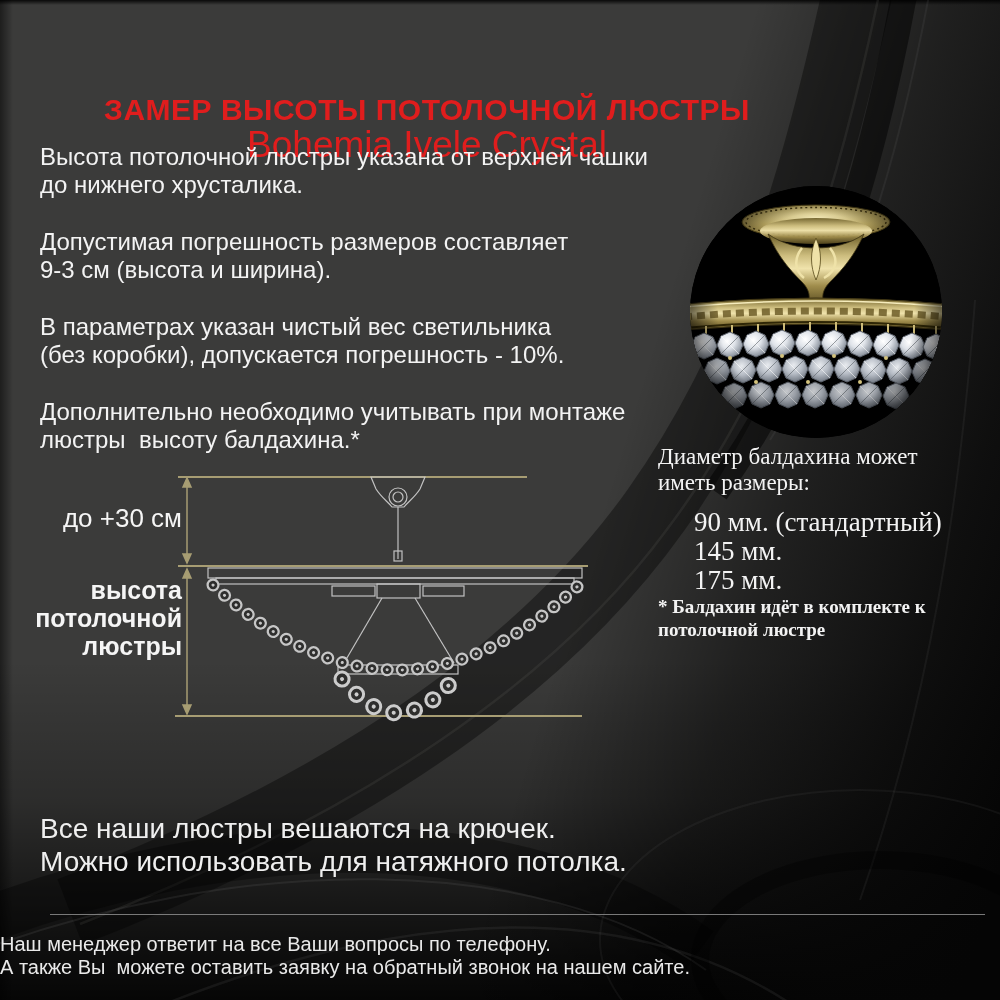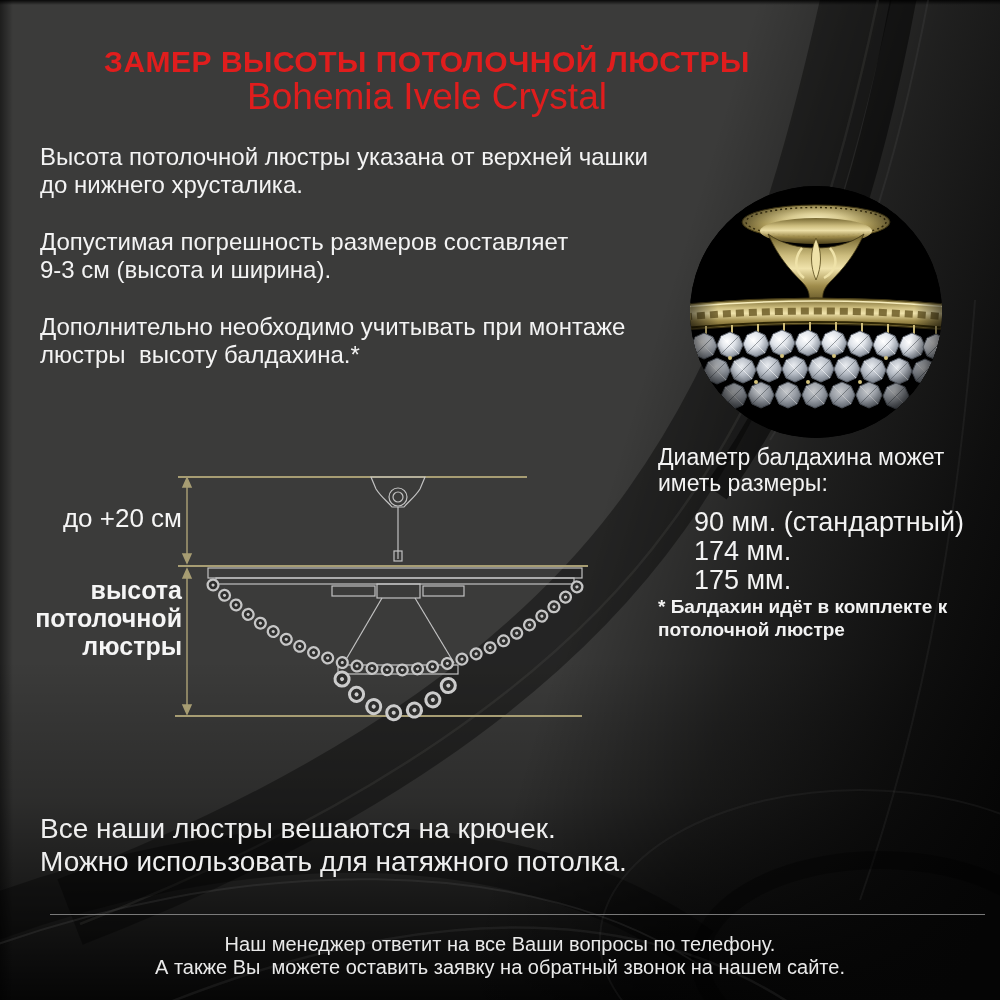--- a/index.html
+++ b/index.html
@@ -11,54 +11,54 @@
     background-image:
       linear-gradient(180deg, rgba(0,0,0,.85) 0px, rgba(0,0,0,0) 5px),
       linear-gradient(90deg, rgba(0,0,0,.5) 0px, rgba(0,0,0,0) 13px),
       linear-gradient(107deg, rgba(0,0,0,0) 58%, rgba(0,0,0,.45) 72%, rgba(5,5,5,.82) 86%, rgba(5,5,5,1) 97%),
       linear-gradient(180deg, rgba(0,0,0,0) 66%, rgba(0,0,0,.25) 80%, rgba(0,0,0,.7) 93%, rgba(0,0,0,.9) 100%);
   }
   .fabric{position:absolute;inset:0;z-index:0;}
   .content{position:absolute;inset:0;z-index:2;}
 
   .title-wrap{position:absolute;left:27px;top:46px;width:800px;text-align:center;}
-  .title-main{color:#e01d1d;font-size:30px;font-weight:700;letter-spacing:.5px;line-height:32px;}
+  .title-main{color:#e01d1d;font-size:30px;font-weight:700;letter-spacing:.5px;line-height:32px;margin-top:48px;}
   .title-brand{color:#e01d1d;font-size:37px;font-weight:400;margin-top:4px;line-height:29px;}
 
   .paragraphs{position:absolute;left:40px;top:143px;width:720px;}
   .para{font-size:24px;line-height:28px;margin:0 0 29px 0;white-space:pre-wrap;color:#f3f3f3;}
 
   .photo-circle{
     position:absolute;left:690px;top:186px;width:252px;height:252px;
     border-radius:50%;overflow:hidden;background:#000;
   }
 
   .diagram-svg{position:absolute;left:30px;top:455px;}
   .label-offset{
     position:absolute;left:40px;top:503px;width:142px;text-align:right;
     font-size:26px;line-height:30px;color:#f5f5f5;
   }
   .label-height{
     position:absolute;left:20px;top:576px;width:162px;text-align:right;
     font-size:25px;line-height:28px;color:#f5f5f5;white-space:pre-wrap;font-weight:700;
   }
 
-  .canopy-info{position:absolute;left:658px;top:444px;width:340px;}
+  .canopy-info{position:absolute;left:658px;top:444px;width:340px;font-family:Liberation Serif, serif;}
   .canopy-heading{font-size:23px;line-height:26px;white-space:pre-wrap;}
   .canopy-sizes{margin-top:12px;font-size:27px;line-height:29px;margin-left:36px;}
   .canopy-size{margin-bottom:0;}
   .canopy-note{font-size:19px;line-height:23px;font-weight:700;white-space:pre-wrap;}
 
   .hook-note{
     position:absolute;left:40px;top:812px;width:820px;
     font-size:28px;line-height:33px;white-space:pre-wrap;color:#efefef;
   }
   .divider{position:absolute;left:50px;top:914px;width:935px;height:1px;background:#8d8d8d;opacity:.85;}
   .footer{
-    position:absolute;left:0;top:933px;width:1000px;text-align:center;
+    position:absolute;left:0;top:933px;width:1000px;text-align:left;
     font-size:20px;line-height:23px;white-space:pre-wrap;color:#e9e9e9;
   }
 </style>
 </head>
 <body>
 
 <div class="page">
 
   <svg class="fabric" width="1000" height="1000" viewBox="0 0 1000 1000" aria-hidden="true">
     <path d="M 858 -10 C 818 170 770 350 656 510 C 548 662 360 800 70 912" stroke="rgba(0,0,0,0.38)" stroke-width="70" fill="none"></path>
@@ -78,20 +78,22 @@
     <div class="title-wrap">
       <div class="title-main">ЗАМЕР ВЫСОТЫ ПОТОЛОЧНОЙ ЛЮСТРЫ</div>
       <div class="title-brand">Bohemia Ivele Crystal</div>
     </div>
 
     <div class="paragraphs">
       <p class="para">Высота потолочной люстры указана от верхней чашки
 до нижнего хрусталика.</p>
       <p class="para">Допустимая погрешность размеров составляет
 9-3 см (высота и ширина).</p>
+      <p class="para">В параметрах указан чистый вес светильника
+(без коробки), допускается погрешность - 10%.</p>
       <p class="para">Дополнительно необходимо учитывать при монтаже
 люстры  высоту балдахина.*</p>
     </div>
 
     <div class="photo-circle">
       <svg width="252" height="252" viewBox="0 0 252 252" aria-hidden="true">
         <defs>
           <radialGradient id="goldPlate" cx="50%" cy="40%" r="70%">
             <stop offset="0%" stop-color="#f3e9b8"></stop>
               <stop offset="55%" stop-color="#b7a560"></stop>
@@ -247,31 +249,31 @@
       <g fill="none" stroke-linecap="round">
         <path d="M 183 130 Q 367 300 549 130" stroke="#c6c6c6" stroke-width="13" stroke-dasharray="0.1 15.1"></path>
         <path d="M 183 130 Q 367 300 549 130" stroke="#2e2e2d" stroke-width="8.5" stroke-dasharray="0.1 15.1"></path>
         <path d="M 183 130 Q 367 300 549 130" stroke="#c6c6c6" stroke-width="3" stroke-dasharray="0.1 15.1"></path>
         <path d="M 312 224 Q 368 292 424 224" stroke="#cccccc" stroke-width="17" stroke-dasharray="0.1 21"></path>
         <path d="M 312 224 Q 368 292 424 224" stroke="#2e2e2d" stroke-width="11" stroke-dasharray="0.1 21"></path>
         <path d="M 312 224 Q 368 292 424 224" stroke="#cccccc" stroke-width="4" stroke-dasharray="0.1 21"></path>
       </g>
     </svg>
 
-    <div class="label-offset">до +20 см</div>
+    <div class="label-offset">до +30 см</div>
     <div class="label-height">высота
 потолочной
 люстры</div>
 
     <div class="canopy-info">
       <div class="canopy-heading">Диаметр балдахина может
 иметь размеры:</div>
       <div class="canopy-sizes">
         <div class="canopy-size">90 мм. (стандартный)</div>
-        <div class="canopy-size">174 мм.</div>
+        <div class="canopy-size">145 мм.</div>
         <div class="canopy-size">175 мм.</div>
       </div>
       <div class="canopy-note">* Балдахин идёт в комплекте к
 потолочной люстре</div>
     </div>
 
     <div class="hook-note">Все наши люстры вешаются на крючек.
 Можно использовать для натяжного потолка.</div>
 
     <div class="divider"></div>

